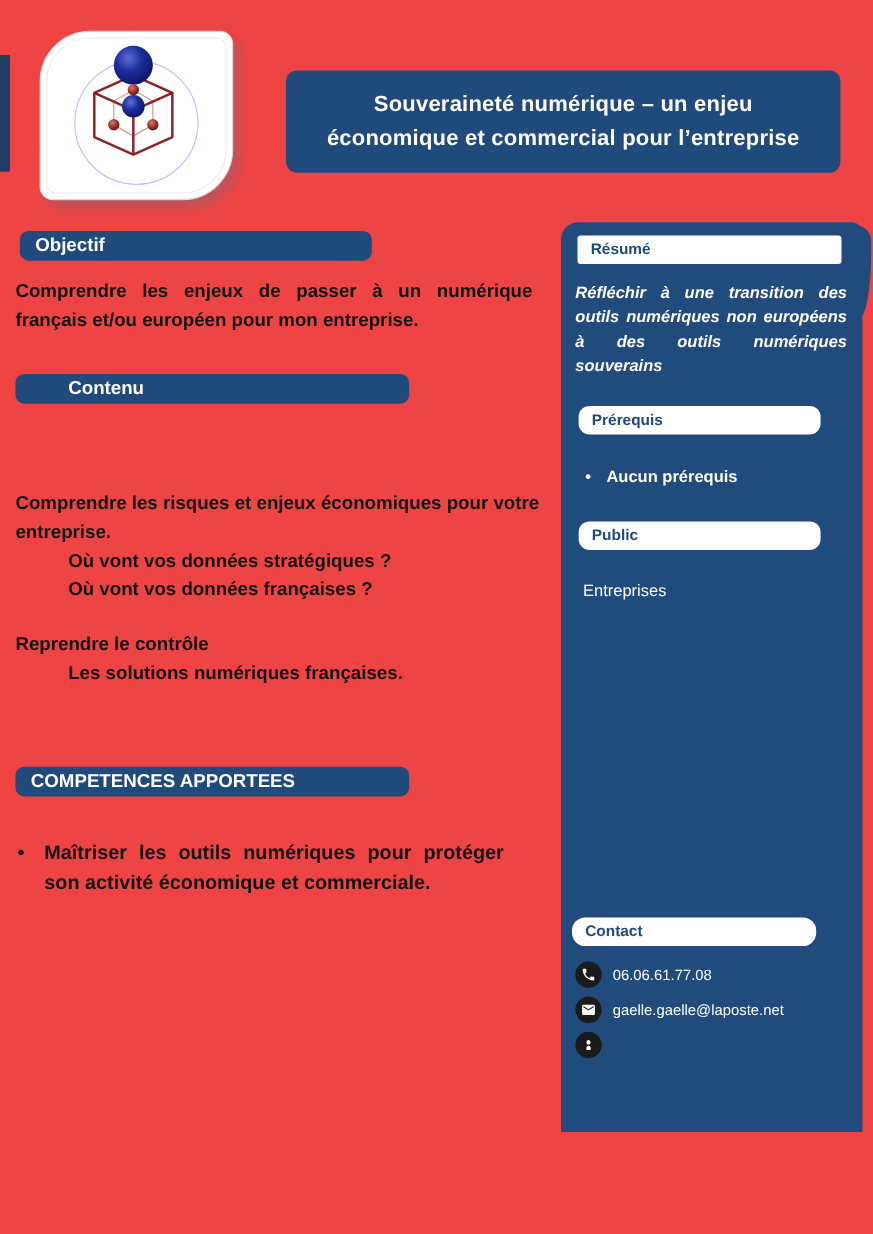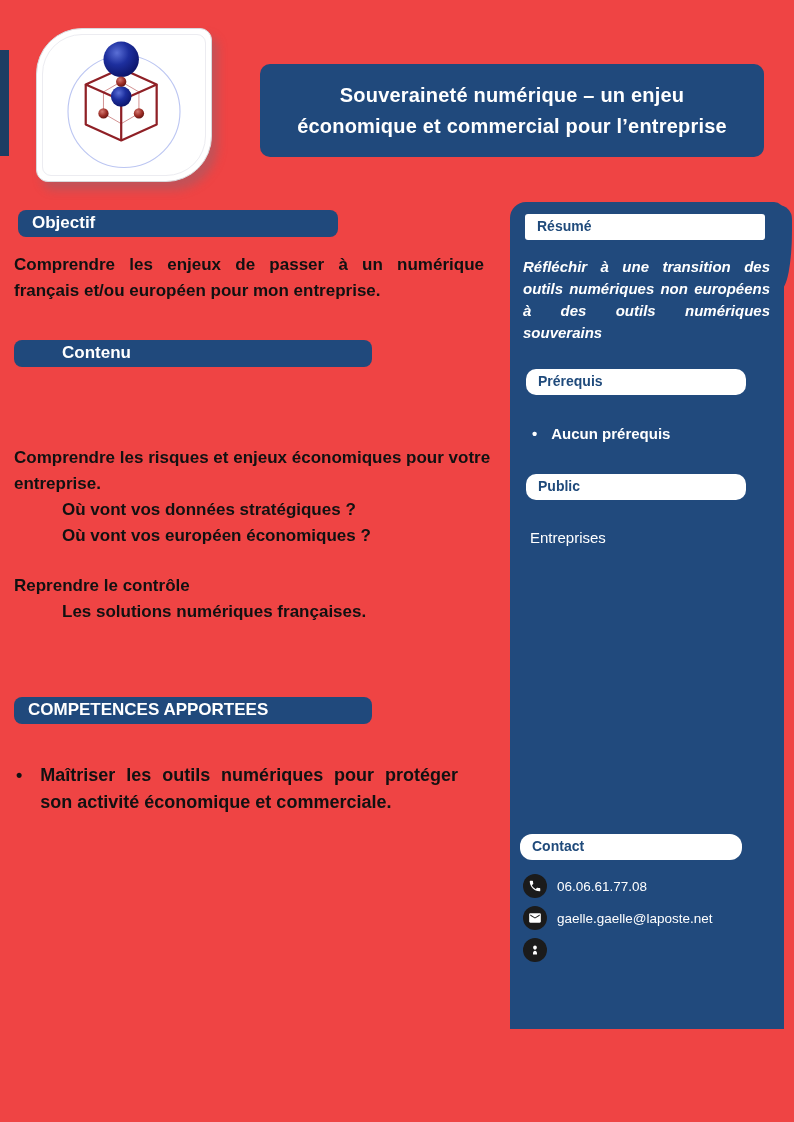--- a/index.html
+++ b/index.html
@@ -173,21 +173,21 @@
     <span>Objectif</span>
   </div>
   <p class="objectif-text">Comprendre les enjeux  de passer à un numérique français et/ou européen pour mon entreprise.</p>
 
   <div class="section-bar bar-contenu">
     <span>Contenu</span>
   </div>
   <div class="contenu-text">
     <div class="line">Comprendre les risques et enjeux économiques pour votre entreprise.</div>
     <div class="line indent">Où vont vos données stratégiques ?</div>
-    <div class="line indent">Où vont vos européen économiques ?</div>
+    <div class="line indent">Où vont vos données françaises ?</div>
     <div class="spacer"></div>
     <div class="line">Reprendre le contrôle</div>
     <div class="line indent">Les solutions numériques françaises.</div>
   </div>
 
   <div class="section-bar bar-comp">
     <span>COMPETENCES APPORTEES</span>
   </div>
   <div class="comp-item">
     <span>Maîtriser les outils numériques pour protéger son activité économique et commerciale.</span>

